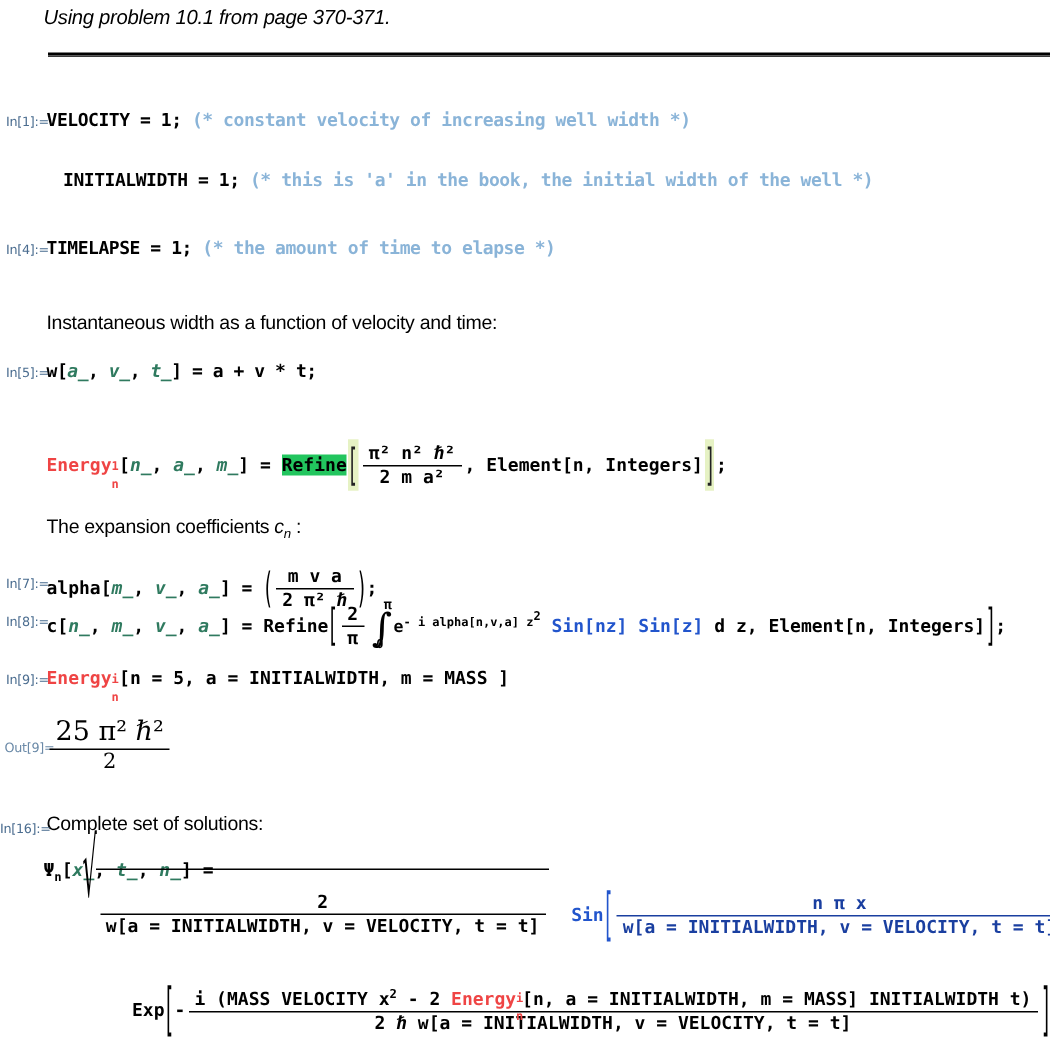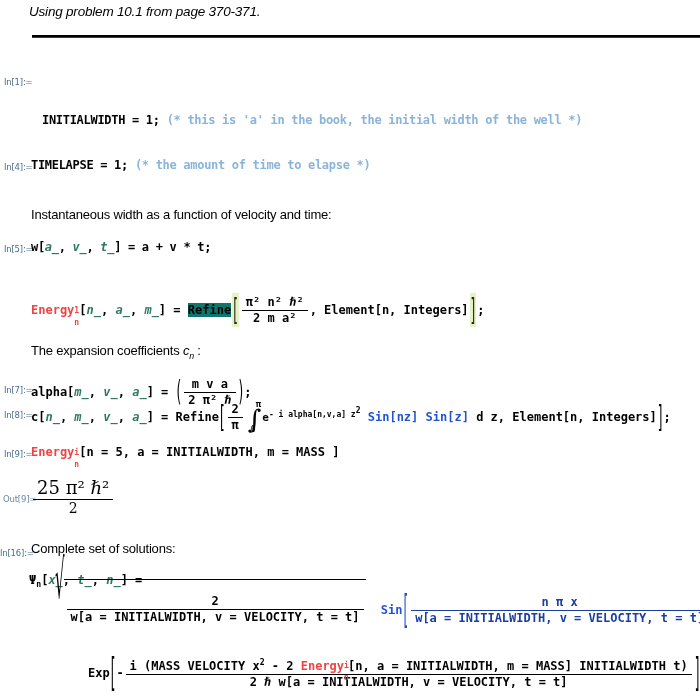--- a/index.html
+++ b/index.html
@@ -86,21 +86,21 @@
   
   .math {
     position: absolute;
     font-family: "DejaVu Sans Mono", monospace;
     font-size: 12px;
     font-weight: bold;
     white-space: nowrap;
   }
 
   .hl {
-    background: #0f766e;
+    background: #22c55e;
   }
   .hl-bracket {
     display: inline-block;
     background: #e6f2c4;
     color: #222;
     font-weight: normal;
     padding: 0 1px;
   }
 
   
@@ -215,20 +215,24 @@
 </head>
 <body>
 
 <div class="page">
 
   <div class="title-text">Using problem 10.1 from page 370-371.</div>
   <div class="hrule"></div>
 
   <div class="io-label" style="left:4px; top:77px;">In[1]:=</div>
 
+  <div class="code" style="left:31px; top:73px;">
+    <span>VELOCITY = 1;</span>
+    <span class="cmt">(* constant velocity of increasing well width *)</span>
+  </div>
 
 
   <div class="code" style="left:42px; top:113px;">
     <span>INITIALWIDTH = 1;</span>
     <span class="cmt">(* this is 'a' in the book, the initial width of the well *)</span>
   </div>
 
   <div class="io-label" style="left:4px; top:162px;">In[4]:=</div>
 
   <div class="code" style="left:31px; top:158px;">

